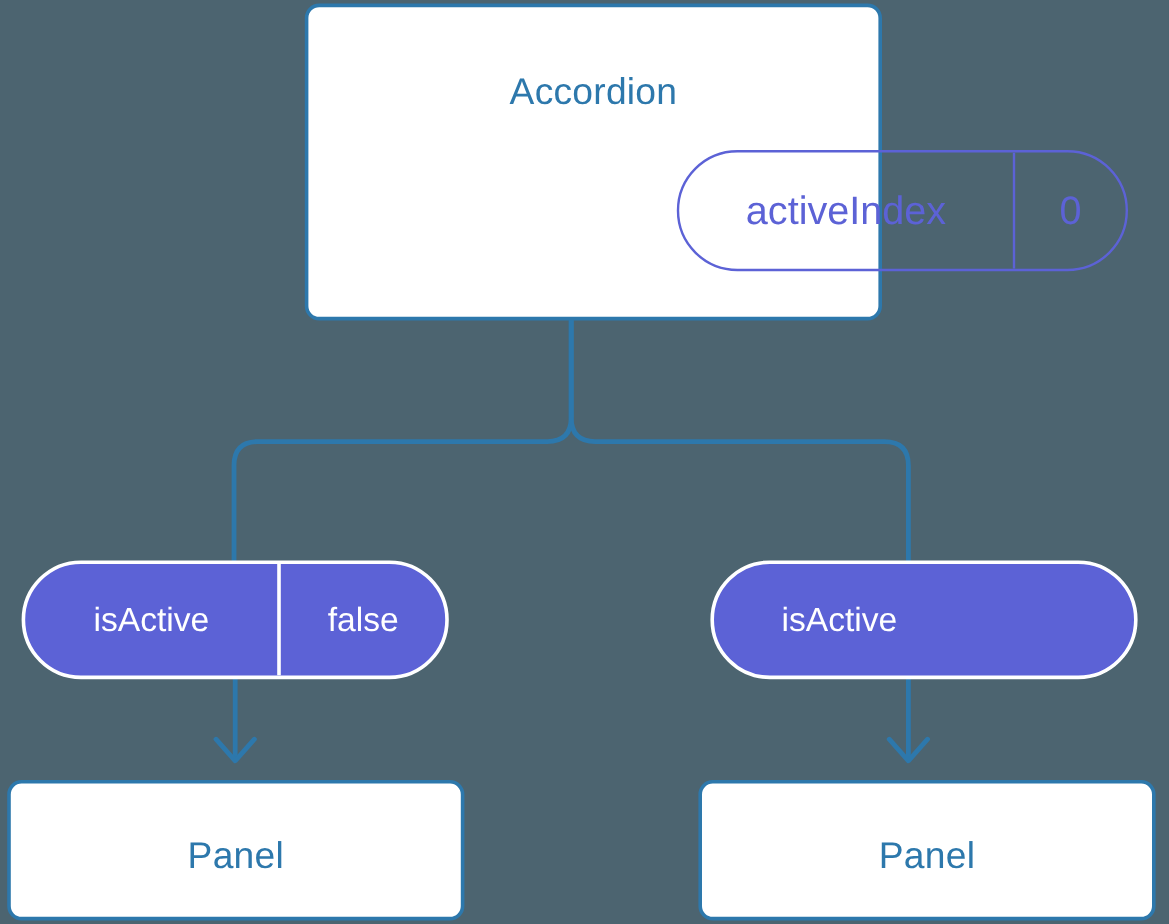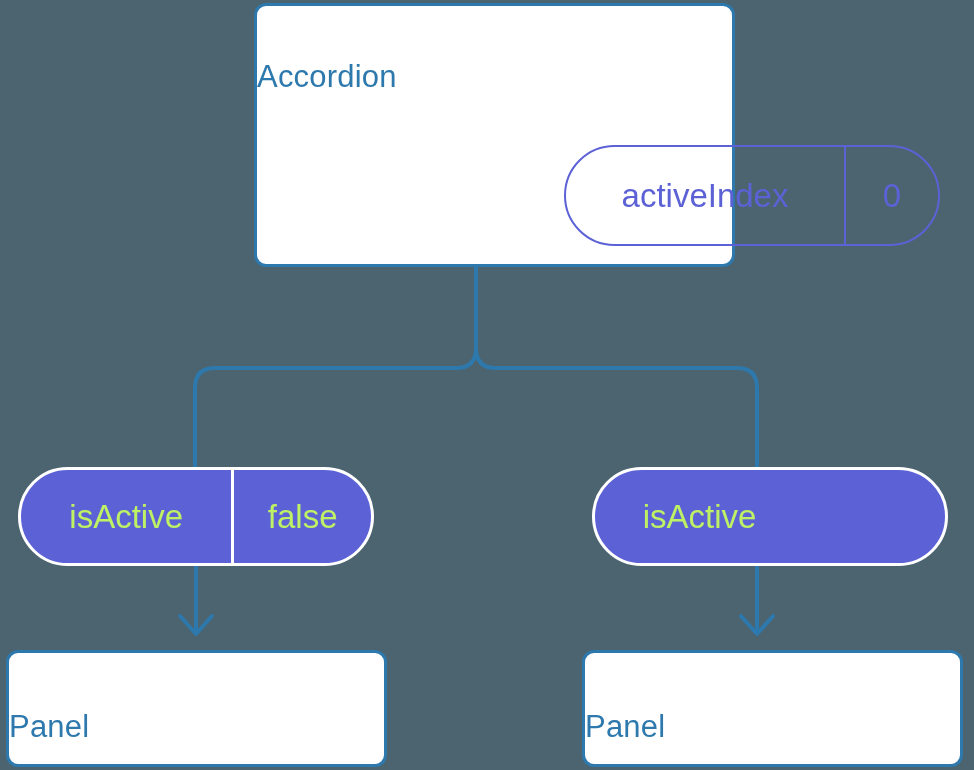--- a/index.html
+++ b/index.html
@@ -34,20 +34,21 @@
     position: absolute;
     background: #ffffff;
     border: 3px solid #2d78ac;
     border-radius: 12px;
     box-sizing: border-box;
   }
   .card-title {
     position: absolute;
     left: 0;
     right: 0;
+    text-align: center;
     color: #2d78ac;
     font-size: 31px;
     font-weight: 400;
     letter-spacing: 0.2px;
     white-space: nowrap;
   }
 
   
   #accordion-card {
     left: 254px;
@@ -57,21 +58,21 @@
   }
   #accordion-card .card-title {
     top: 53px;
   }
 
   
   .panel-card {
     height: 117px;
   }
   .panel-card .card-title {
-    top: 56px;
+    top: 42px;
   }
   #panel-card-left {
     left: 6px;
     top: 650px;
     width: 381px;
   }
   #panel-card-right {
     left: 582px;
     top: 650px;
     width: 381px;
@@ -107,34 +108,33 @@
   }
   .prop-pill.outline .pill-value {
     border-left: 2px solid #5c62d6;
   }
 
   #state-pill {
     left: 307px;
     top: 119px;
     width: 376px;
     height: 101px;
-    margin-top: 20px;
   }
   #state-pill .pill-key { width: 281px; }
   #state-pill .pill-value { width: 95px; }
 
   
   .prop-pill.filled {
     background: #5c62d6;
     border: 3px solid #ffffff;
   }
   .prop-pill.filled .pill-key,
   .prop-pill.filled .pill-value {
-    color: #bef264;
-    font-size: 33px;
+    color: #ffffff;
+    font-size: 28px;
   }
   .prop-pill.filled .pill-value {
     border-left: 3px solid #ffffff;
   }
 
   #prop-pill-left {
     left: 18px;
     top: 467px;
     width: 356px;
     height: 99px;

